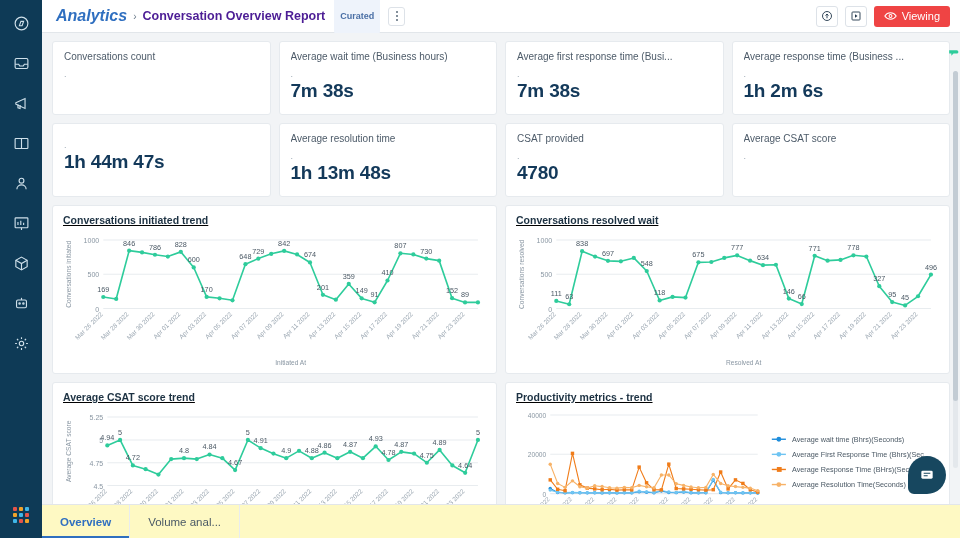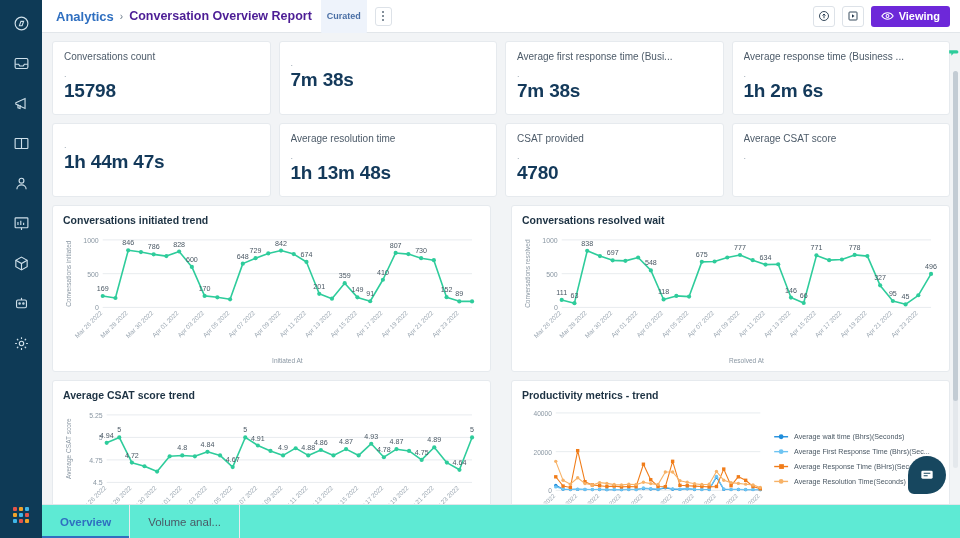--- a/index.html
+++ b/index.html
@@ -32,44 +32,44 @@
   .rail-grid i { display: block; width: 4px; height: 4px; border-radius: 1px; }
 
   
   .main { flex: 1; display: flex; flex-direction: column; min-width: 0; position: relative; }
 
   
   .topbar {
     height: 33px; background: #ffffff; border-bottom: 1px solid #e2e6ea;
     display: flex; align-items: center; padding: 0 10px 0 14px; flex: 0 0 33px;
   }
-  .crumb-link { color: #2f6fc0; font-size: 13px; font-weight: 700; cursor: pointer; }
+  .crumb-link { color: #2f6fc0; font-size: 16px; font-weight: 700; cursor: pointer; font-style: italic; }
   .crumb-sep { color: #6b7b8a; font-size: 10px; margin: 0 6px; }
   .crumb-current { color: #4c1d95; font-size: 12.5px; font-weight: 700; }
   .pill-curated {
     margin-left: 9px; background: #eef3fb; color: #4a6fa5;
     border-radius: 8px; font-size: 9px; padding: 18px 6px; font-weight: 600;
   }
   .kebab {
     margin-left: 8px; width: 17px; height: 19px; border: 1px solid #dde2e8;
     border-radius: 3px; display: flex; flex-direction: column;
     align-items: center; justify-content: center; gap: 2px; cursor: pointer;
   }
   .kebab i { width: 2px; height: 2px; background: #5b6b7a; border-radius: 50%; display: block; }
   .top-right { margin-left: auto; display: flex; align-items: center; gap: 7px; }
   .icon-btn {
     width: 22px; height: 21px; border: 1px solid #dde2e8; border-radius: 3px;
     display: flex; align-items: center; justify-content: center;
     background: #fff; cursor: pointer; color: #20364a;
   }
   .icon-btn svg { width: 12px; height: 12px; display: block; }
   .viewing-btn {
-    height: 21px; background: #6d28d9; color: #fff; border-radius: 3px;
+    height: 21px; background: #ef4444; color: #fff; border-radius: 3px;
     display: flex; align-items: center; gap: 5px; padding: 0 10px;
-    font-size: 11px; font-weight: 700; cursor: pointer;
+    font-size: 11px; font-weight: 400; cursor: pointer;
   }
   .viewing-btn svg { width: 13px; height: 10px; display: block; }
 
   
   .canvas {
     flex: 1; background: #f2f4f6; padding: 8px 10px 0 10px;
     overflow: hidden; position: relative;
   }
 
   .kpi-row { display: flex; gap: 8px; margin-bottom: 8px; }
@@ -77,32 +77,32 @@
     flex: 1; background: #fff; border: 1px solid #e6eaee; border-radius: 3px;
     padding: 9px 11px 10px 11px; height: 74px; min-width: 0;
   }
   .kpi-title {
     font-size: 10px; color: #4d5b69; white-space: nowrap;
     overflow: hidden; text-overflow: ellipsis;
   }
   .kpi-dot { font-size: 9px; color: #9aa7b2; line-height: 12px; height: 12px; margin-top: 6px; }
   .kpi-value { font-size: 19px; font-weight: 700; color: #13395a; letter-spacing: -0.2px; }
 
-  .chart-row { display: flex; gap: 20px; margin-bottom: 8px; }
+  .chart-row { display: flex; gap: 8px; margin-bottom: 8px; text-decoration: underline; }
   .chart-card {
     flex: 1; background: #fff; border: 1px solid #e6eaee; border-radius: 3px;
     padding: 8px 10px 6px 10px; min-width: 0;
   }
   .chart-title { font-size: 10.5px; font-weight: 700; color: #1d3243; margin-bottom: 2px; }
   .chart-body { position: relative; }
   .chart-svg { display: block; width: 100%; }
 
   
   .tabbar {
-    height: 34px; background: #5eead4; border-top: 1px solid #e2e6ea;
+    height: 34px; background: #fef9c3; border-top: 1px solid #e2e6ea;
     display: flex; align-items: stretch; flex: 0 0 34px;
   }
   .tab {
     padding: 0 18px; display: flex; align-items: center; font-size: 11.5px;
     color: #4a5966; border-right: 1px solid #e8ecef; cursor: pointer; position: relative;
   }
   .tab.active { color: #2f6fc0; font-weight: 700; }
   .tab.active::after {
     content: ""; position: absolute; left: 0; right: 0; bottom: 0;
     height: 2px; background: #2f6fc0;
@@ -241,23 +241,23 @@
         </div>
       </div>
     </div>
 
     <div class="canvas">
 
       <div class="kpi-row">
         <div class="kpi-card">
           <div class="kpi-title">Conversations count</div>
           <div class="kpi-dot">.</div>
-          <div class="kpi-value">15798</div>
         </div>
         <div class="kpi-card">
+          <div class="kpi-title">Average wait time (Business hours)</div>
           <div class="kpi-dot">.</div>
           <div class="kpi-value">7m 38s</div>
         </div>
         <div class="kpi-card">
           <div class="kpi-title">Average first response time (Busi...</div>
           <div class="kpi-dot">.</div>
           <div class="kpi-value">7m 38s</div>
         </div>
         <div class="kpi-card">
           <div class="kpi-title">Average response time (Business ...</div>

